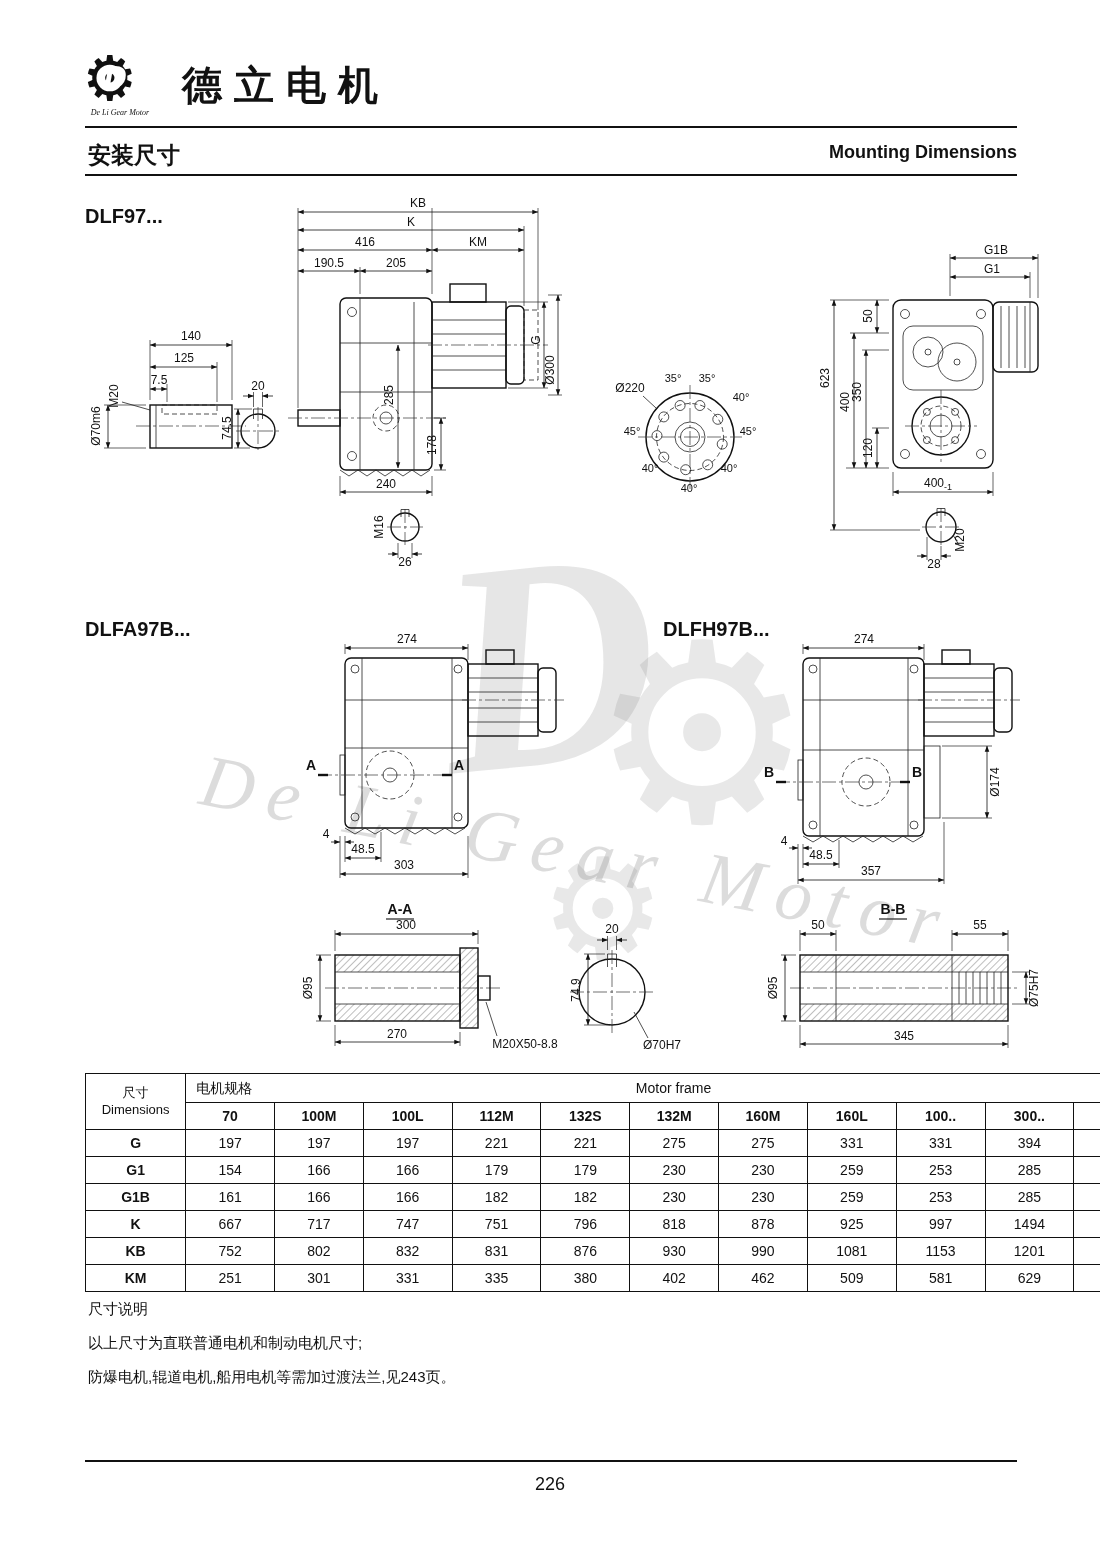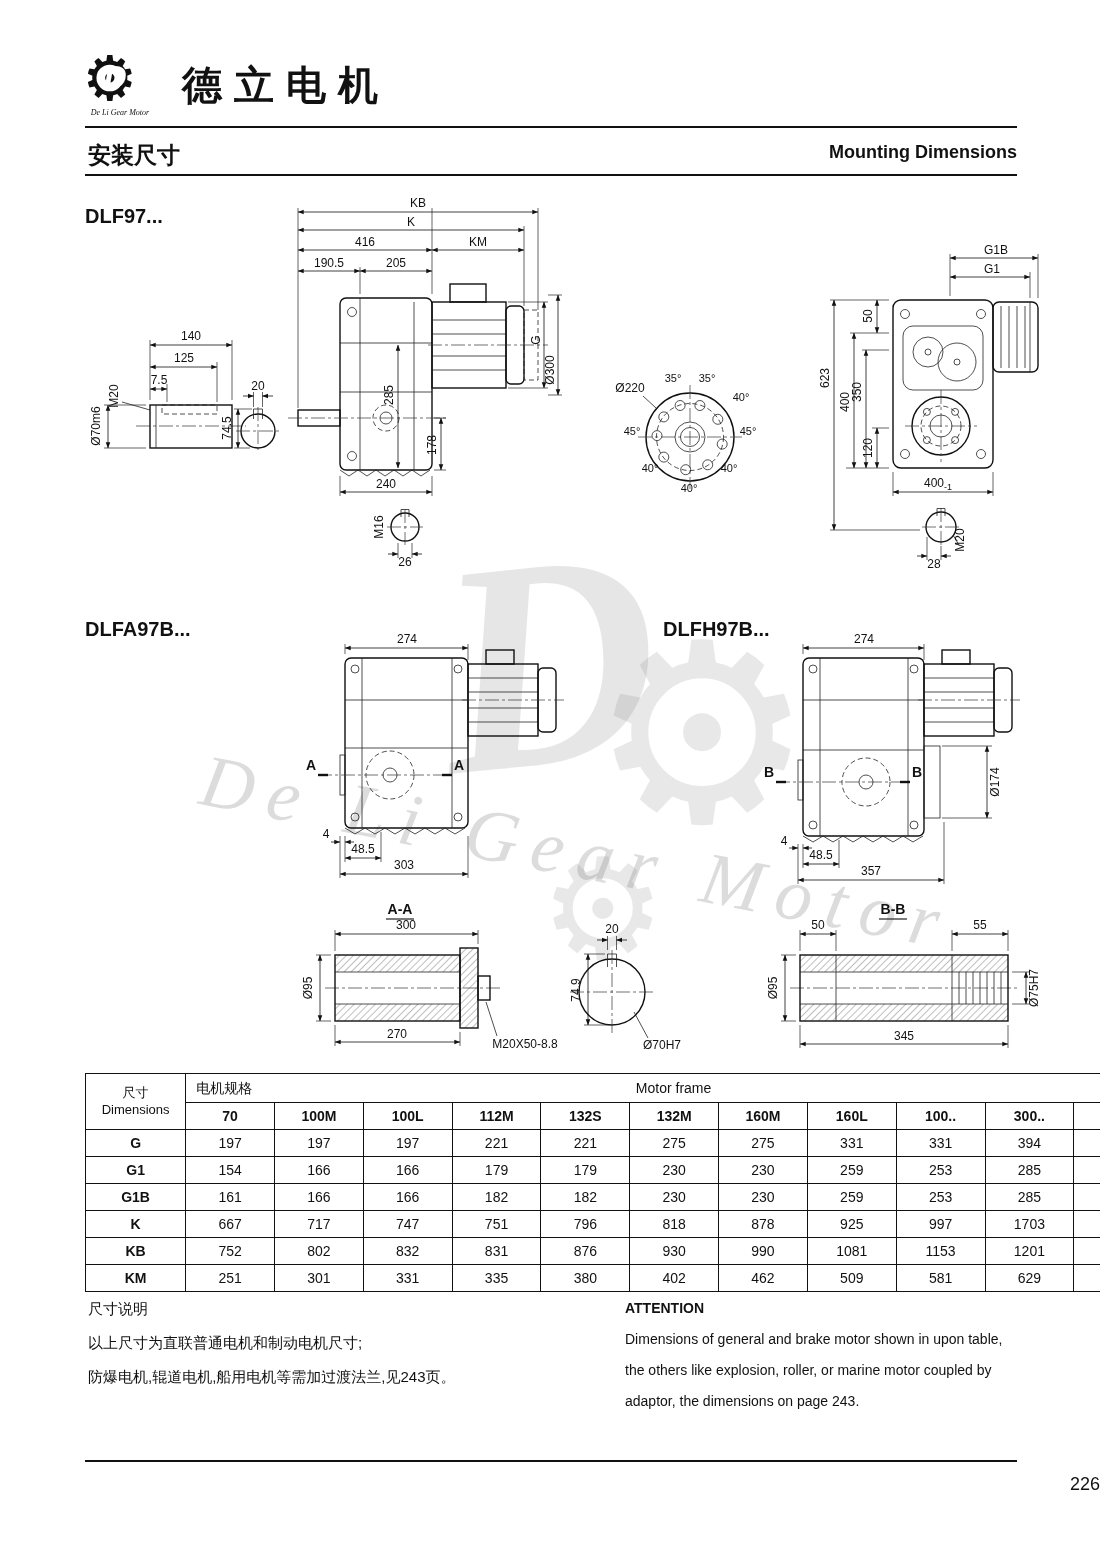--- a/index.html
+++ b/index.html
@@ -48,21 +48,21 @@
   .dim-table .mframe .zh{position:absolute;left:10px;top:6px}
   .dim-table .row-label,.dim-table .col-h{font-weight:bold}
   .dim-table .dims-cell{font-size:13px;line-height:1.25}
 
   
   .notes-zh{position:absolute;left:88px;top:1300px;width:500px;font-size:15px;z-index:2}
   .notes-en{position:absolute;left:625px;top:1300px;width:405px;font-size:14px;z-index:2}
   .notes-zh div,.notes-en div{margin-bottom:15px}
   .n-title{font-weight:bold}
   .notes-zh .n-title{font-weight:normal}
-  .page-num{position:absolute;left:0;top:1474px;width:1100px;text-align:right;font-size:18px;z-index:2}
+  .page-num{position:absolute;left:0;top:1474px;width:1100px;text-align:center;font-size:18px;z-index:2}
 </style>
 </head>
 <body>
 
 <div class="page">
 
   <div class="wm">
     <span class="wm-d">D</span>
     <span class="wm-gear1">⚙</span>
     <span class="wm-gear2">⚙</span>
@@ -570,21 +570,21 @@
         <td class="row-label">K</td>
         <td>667</td>
         <td>717</td>
         <td>747</td>
         <td>751</td>
         <td>796</td>
         <td>818</td>
         <td>878</td>
         <td>925</td>
         <td>997</td>
-        <td>1703</td>
+        <td>1494</td>
         <td></td>
       </tr>
       <tr>
         <td class="row-label">KB</td>
         <td>752</td>
         <td>802</td>
         <td>832</td>
         <td>831</td>
         <td>876</td>
         <td>930</td>
@@ -609,23 +609,17 @@
         <td></td>
       </tr>
     </tbody>
   </table>
 
   <div class="notes-zh">
     <div class="n-title">尺寸说明</div>
     <div>以上尺寸为直联普通电机和制动电机尺寸;</div>
     <div>防爆电机,辊道电机,船用电机等需加过渡法兰,见243页。</div>
   </div>
-  <div class="notes-en">
-    <div class="n-title">ATTENTION</div>
-    <div>Dimensions of general and brake motor shown in upon table,</div>
-    <div>the others like explosion, roller, or marine motor coupled by</div>
-    <div>adaptor, the dimensions on page 243.</div>
-  </div>
 
   <div class="rule" style="left:85px;top:1460px;width:932px;height:2px"></div>
   <div class="page-num">226</div>
 
 </div>
 
 </body></html>

